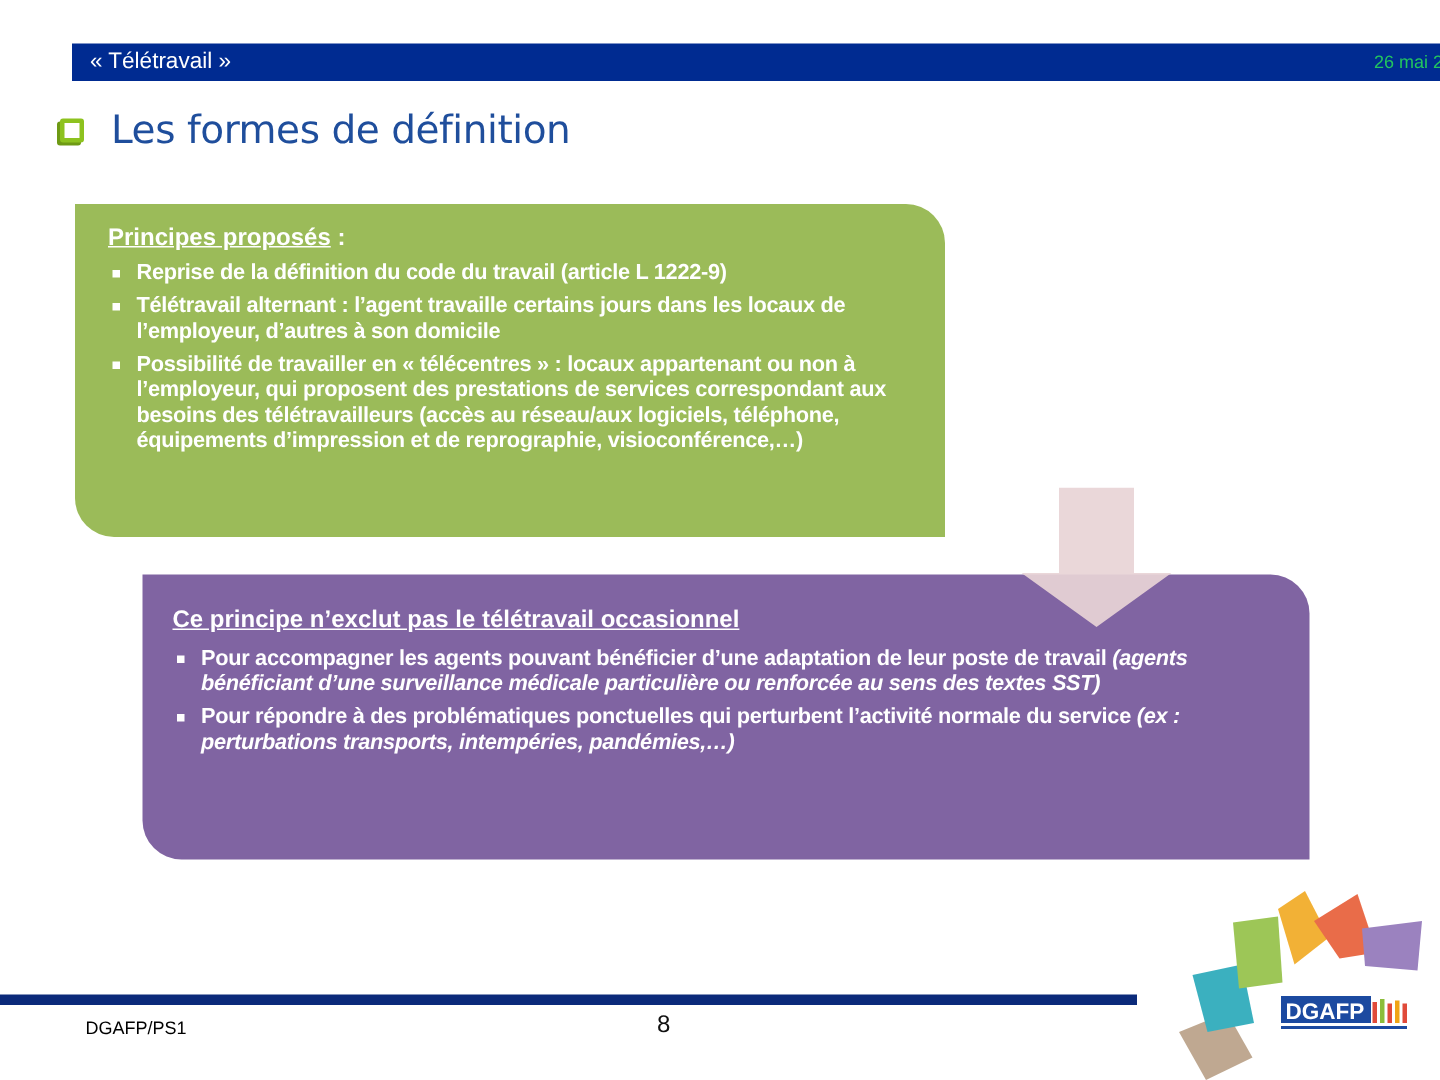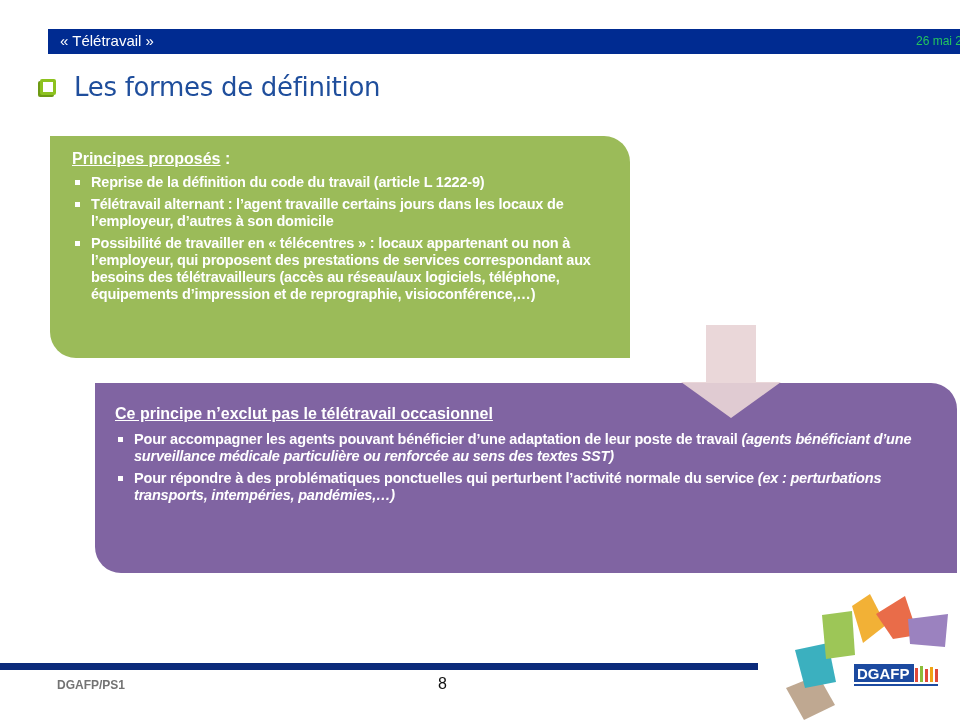--- a/index.html
+++ b/index.html
@@ -5,30 +5,30 @@
   html, body { margin: 0; padding: 0; }
   body { width: 960px; height: 720px; position: relative; background: #ffffff; overflow: hidden; font-family: "Liberation Sans", sans-serif; }
   .header-bar { position: absolute; left: 48px; top: 29px; width: 944px; height: 25px; background: #002b91; }
   .header-title { position: absolute; left: 12px; top: 3px; color: #ffffff; font-size: 15px; }
   .header-date { position: absolute; right: 10px; top: 5px; color: #22c55e; font-size: 12px; }
   .title-wrap { position: absolute; left: 40px; top: 72px; display: flex; align-items: center; }
   .checkbox { width: 16px; height: 16px; border: 3px solid #8dc21f; border-radius: 2px; box-sizing: border-box; background: #fff; box-shadow: -2px 2px 0 #6e9a14; margin-right: 18px; }
   .slide-title { color: #1f4e9c; font-family: "DejaVu Sans", sans-serif; font-size: 26px; font-weight: normal; letter-spacing: -0.3px; }
   .box { position: absolute; border-radius: 22px; color: #ffffff; box-sizing: border-box; }
   .box-green { left: 50px; top: 136px; width: 580px; height: 222px; background: #9bbb59; border-radius: 0 26px 0 26px; padding: 14px 20px 0 22px; }
-  .box-purple { left: 95px; top: 383px; width: 862px; height: 190px; background: #8064a2; border-radius: 0 26px 0 26px; padding: 22px 20px 0 20px; }
+  .box-purple { left: 95px; top: 383px; width: 778px; height: 190px; background: #8064a2; border-radius: 0 26px 0 26px; padding: 22px 20px 0 20px; }
   .box-heading { font-size: 16px; font-weight: bold; margin: 0 0 6px 0; }
   .box-heading u { text-decoration: underline; }
   .box-purple .box-heading { font-size: 16px; margin-bottom: 8px; }
   ul.bullets { list-style: none; margin: 0; padding: 0; font-weight: bold; }
   ul.bullets li { position: relative; padding-left: 19px; font-size: 14.5px; line-height: 17px; margin-bottom: 5px; letter-spacing: -0.2px; }
   ul.bullets li::before { content: ""; position: absolute; left: 3px; top: 6px; width: 5px; height: 5px; background: #ffffff; }
   .arrow { position: absolute; left: 681px; top: 325px; width: 100px; height: 93px; }
   .footer-line { position: absolute; left: 0; top: 663px; width: 758px; height: 7px; background: #0b2a7a; }
-  .footer-left { position: absolute; left: 57px; top: 678px; font-size: 12px; color: #737373; font-weight: bold; }
+  .footer-left { position: absolute; left: 57px; top: 678px; font-size: 12px; color: #000000; }
   .footer-page { position: absolute; left: 438px; top: 675px; font-size: 16px; color: #111; }
   .logo { position: absolute; left: 760px; top: 580px; width: 200px; height: 140px; }
 </style>
 </head>
 <body>
 
 <div class="header-bar">
   <span class="header-title">« Télétravail »</span>
   <span class="header-date">26 mai 2015</span>
 </div>

